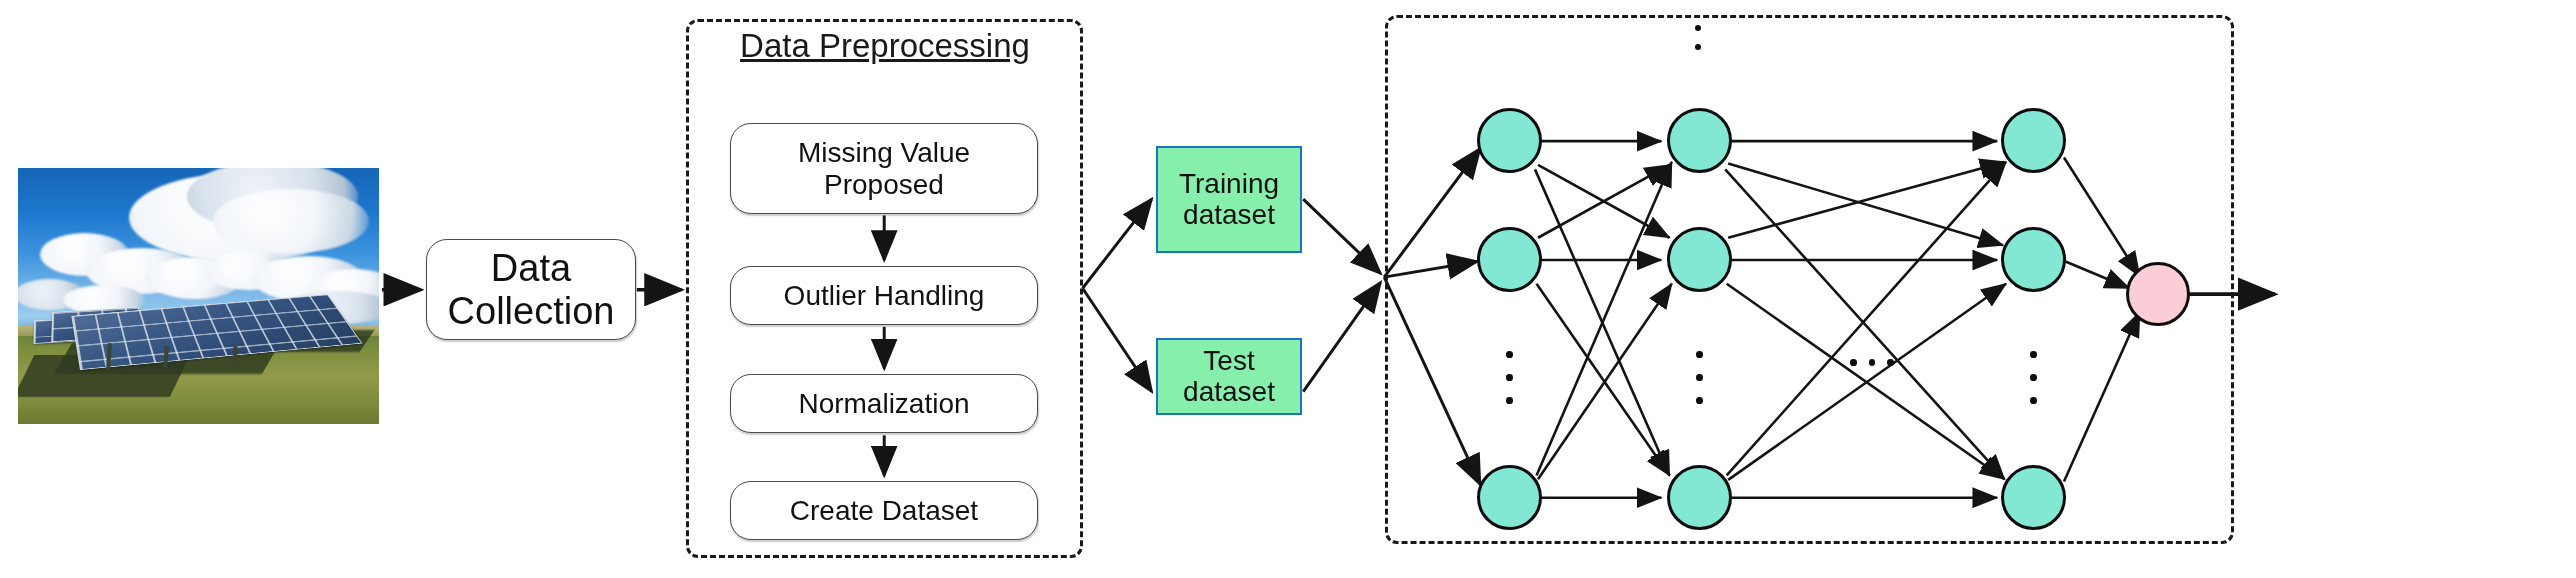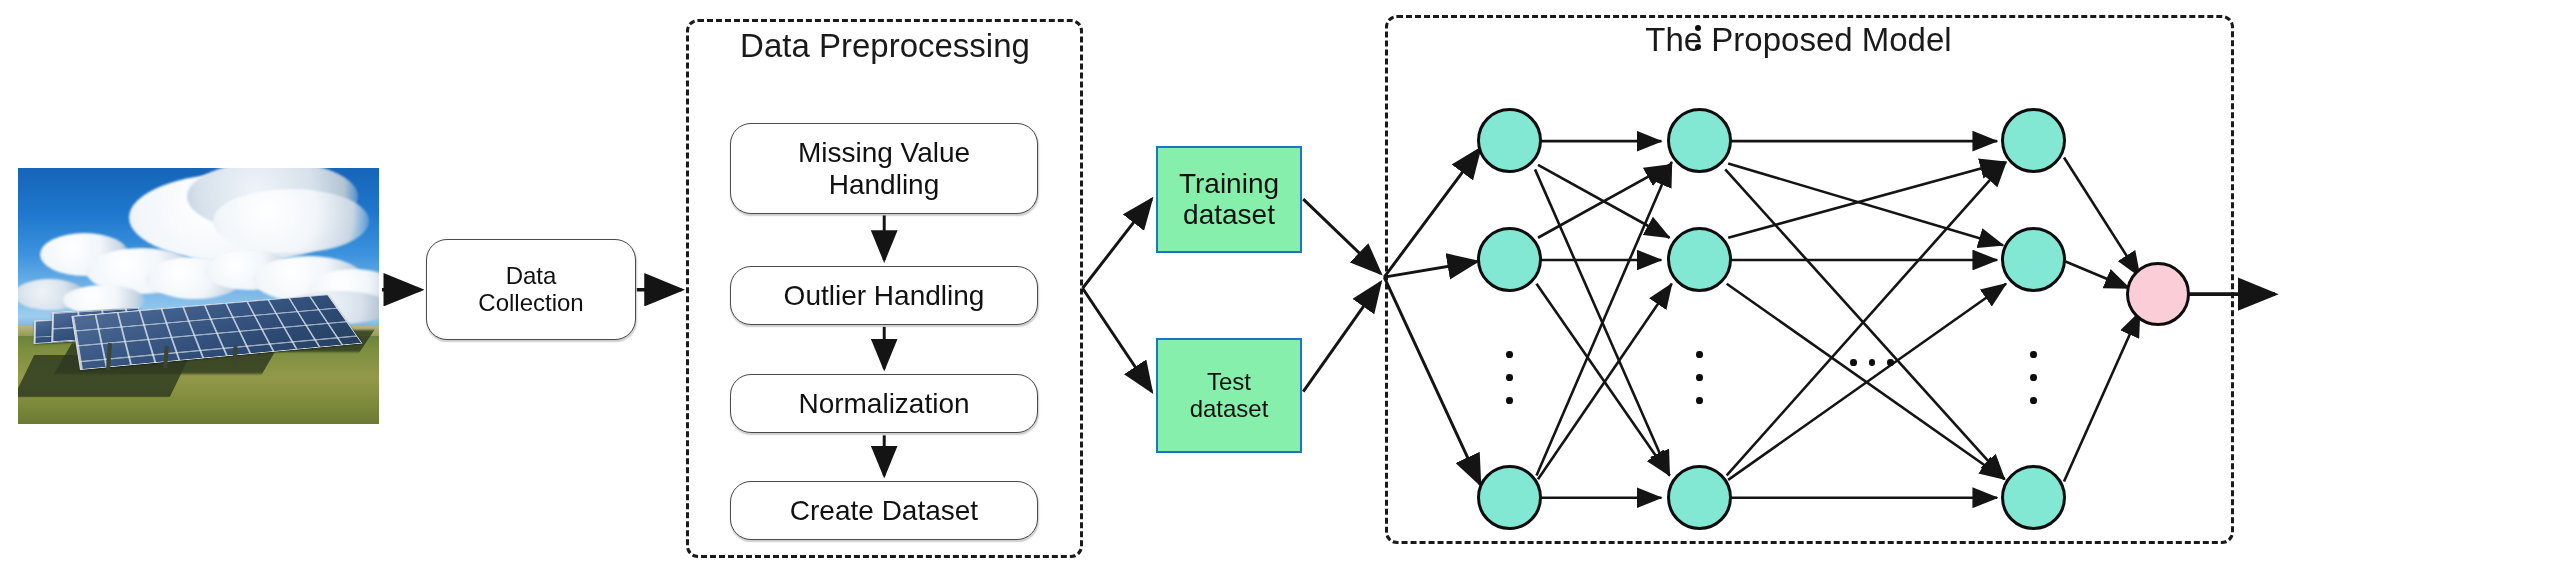--- a/index.html
+++ b/index.html
@@ -127,20 +127,21 @@
     box-sizing: border-box;
     border: 3px dashed #1a1a1a;
     border-radius: 12px;
     background: transparent;
   }
   .group-title {
     position: absolute;
     color: #1a1a1a;
     font-family: "Liberation Sans", sans-serif;
     white-space: nowrap;
+    text-decoration: underline;
   }
 
   
   .node {
     position: absolute;
     box-sizing: border-box;
     border: 3px solid #0d0d0d;
     border-radius: 50%;
   }
   .node.hidden-unit { background: #83e8d3; }
@@ -215,34 +216,34 @@
     </div>
 
     <div class="panel-row" style="left:62px; top:123px; width:297px; height:77px; transform:perspective(461px) rotateX(40deg) rotateZ(-7deg); transform-origin:left bottom;">
       <div class="panel-grid"></div>
     </div>
     <div class="panel-leg" style="left:89px; top:175px; height:27px; transform:rotate(4deg);"></div>
     <div class="panel-leg" style="left:146px; top:178px; height:22px; transform:rotate(4deg);"></div>
     <div class="panel-leg" style="left:215px; top:178px; height:18px; transform:rotate(4deg);"></div>
   </div>
 
-  <div class="rbox" style="left:426px; top:239px; width:210px; height:101px; font-size:24px;">
+  <div class="rbox" style="left:426px; top:239px; width:210px; height:101px; font-size:38px;">
     <div>
       <div>Data</div>
       <div>Collection</div>
     </div>
   </div>
 
   <div class="group" style="left:686px; top:19.3px; width:397px; height:539px;"></div>
   <div class="group-title" style="left:718px; top:27px; width:334px; text-align:center; font-size:33px;">Data Preprocessing</div>
 
   <div class="rbox" style="left:730px; top:123px; width:308px; height:91px; font-size:28px;">
     <div>
       <div>Missing Value</div>
-      <div>Handling</div>
+      <div>Proposed</div>
     </div>
   </div>
 
   <div class="rbox" style="left:730px; top:266px; width:308px; height:59px; font-size:28px;">
     <div>Outlier Handling</div>
   </div>
 
   <div class="rbox" style="left:730px; top:374px; width:308px; height:59px; font-size:28px;">
     <div>Normalization</div>
   </div>
@@ -251,29 +252,28 @@
     <div>Create Dataset</div>
   </div>
 
   <div class="sqbox" style="left:1156px; top:146px; width:146px; height:107px; font-size:28px;">
     <div>
       <div>Training</div>
       <div>dataset</div>
     </div>
   </div>
 
-  <div class="sqbox" style="left:1156px; top:338px; width:146px; height:115px; font-size:24px;">
+  <div class="sqbox" style="left:1156px; top:338px; width:146px; height:77px; font-size:28px;">
     <div>
       <div>Test</div>
       <div>dataset</div>
     </div>
   </div>
 
   <div class="group" style="left:1385px; top:15px; width:849px; height:529px;"></div>
-  <div class="group-title" style="left:1620px; top:21px; width:357px; text-align:center; font-size:33px;">The Proposed Model</div>
 
   <div class="tdots" style="left:1695px; top:18px;">
     <span></span>
     <span></span>
   </div>
 
   <svg id="svg-layer" viewBox="0 0 3467 778">
     <defs>
       <marker id="ah" markerWidth="11" markerHeight="9" refX="10" refY="4.5" orient="auto" markerUnits="strokeWidth">
         <path d="M0,0 L11,4.5 L0,9 z" fill="#141414"></path>

